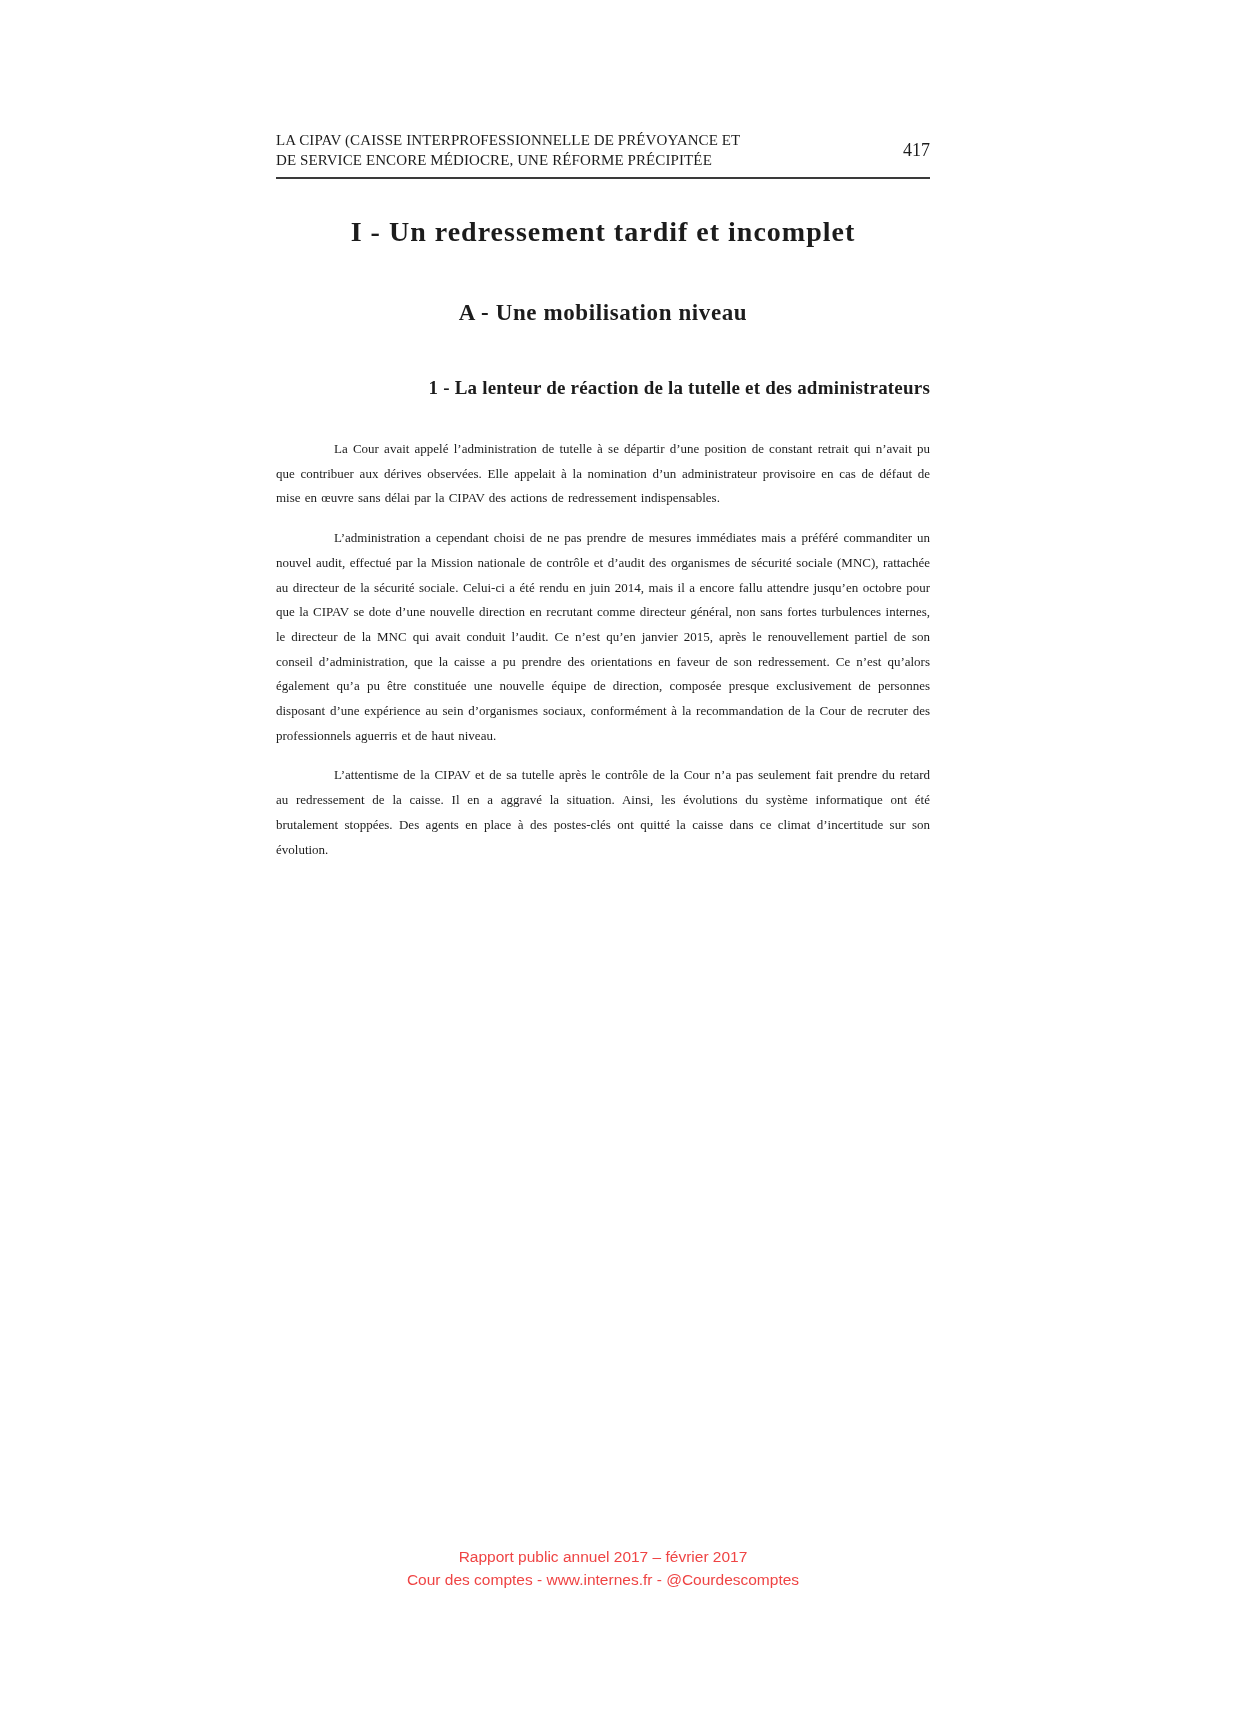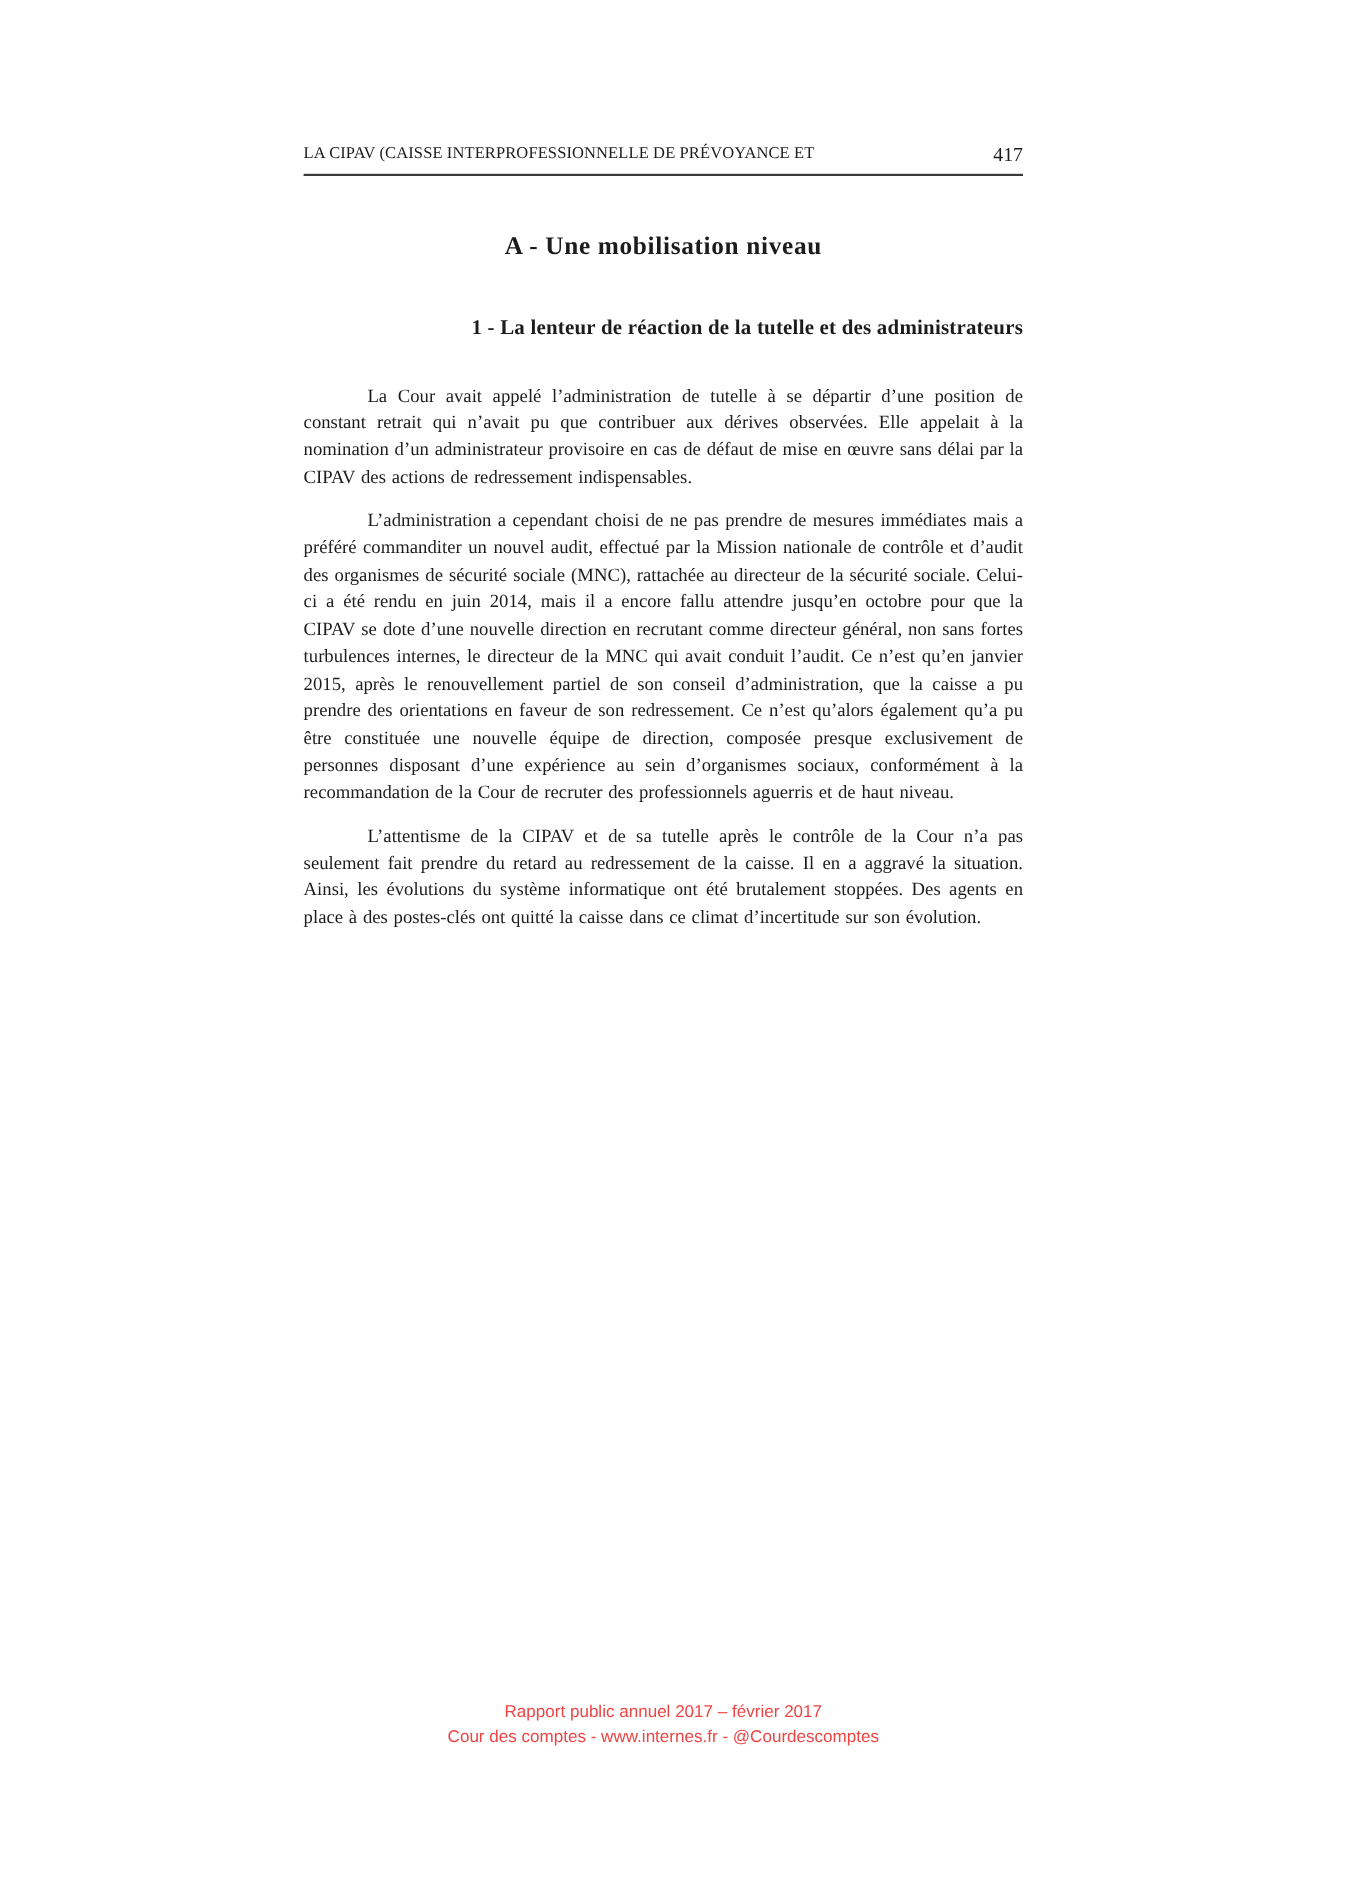--- a/index.html
+++ b/index.html
@@ -77,21 +77,21 @@
     font-weight: bold;
     text-align: right;
     letter-spacing: 0.2px;
   }
   
   .body-text {
     margin-top: 37px;
   }
   p.para {
     margin: 0 0 15px 0;
-    font-size: 17px;
+    font-size: 13px;
     line-height: 24.7px;
     text-align: justify;
     text-indent: 58px;
     word-spacing: 1px;
   }
   p.para:last-child { margin-bottom: 0; }
   
   .page-footer {
     position: absolute;
     left: 276px;
@@ -107,26 +107,28 @@
 </head>
 <body>
 
 <div class="page">
   <div class="content-column">
 
     <header>
       <div class="running-head">
         <div class="head-lines">
           <div>LA CIPAV (CAISSE INTERPROFESSIONNELLE DE PRÉVOYANCE ET</div>
+          <div>DE SERVICE ENCORE MÉDIOCRE, UNE RÉFORME PRÉCIPITÉE</div>
         </div>
         <div class="page-number">417</div>
       </div>
       <hr class="head-rule">
     </header>
 
+    <h1 class="title-main">I - Un redressement tardif et incomplet</h1>
     <h2 class="title-section">A - Une mobilisation niveau</h2>
     <h3 class="title-sub">1 - La lenteur de réaction de la tutelle et des administrateurs</h3>
 
     <div class="body-text">
       <p class="para">La Cour avait appelé l’administration de tutelle à se départir d’une position de constant retrait qui n’avait pu que contribuer aux dérives observées. Elle appelait à la nomination d’un administrateur provisoire en cas de défaut de mise en œuvre sans délai par la CIPAV des actions de redressement indispensables.</p>
       <p class="para">L’administration a cependant choisi de ne pas prendre de mesures immédiates mais a préféré commanditer un nouvel audit, effectué par la Mission nationale de contrôle et d’audit des organismes de sécurité sociale (MNC), rattachée au directeur de la sécurité sociale. Celui-ci a été rendu en juin 2014, mais il a encore fallu attendre jusqu’en octobre pour que la CIPAV se dote d’une nouvelle direction en recrutant comme directeur général, non sans fortes turbulences internes, le directeur de la MNC qui avait conduit l’audit. Ce n’est qu’en janvier 2015, après le renouvellement partiel de son conseil d’administration, que la caisse a pu prendre des orientations en faveur de son redressement. Ce n’est qu’alors également qu’a pu être constituée une nouvelle équipe de direction, composée presque exclusivement de personnes disposant d’une expérience au sein d’organismes sociaux, conformément à la recommandation de la Cour de recruter des professionnels aguerris et de haut niveau.</p>
       <p class="para">L’attentisme de la CIPAV et de sa tutelle après le contrôle de la Cour n’a pas seulement fait prendre du retard au redressement de la caisse. Il en a aggravé la situation. Ainsi, les évolutions du système informatique ont été brutalement stoppées. Des agents en place à des postes-clés ont quitté la caisse dans ce climat d’incertitude sur son évolution.</p>
     </div>
 
   </div>

